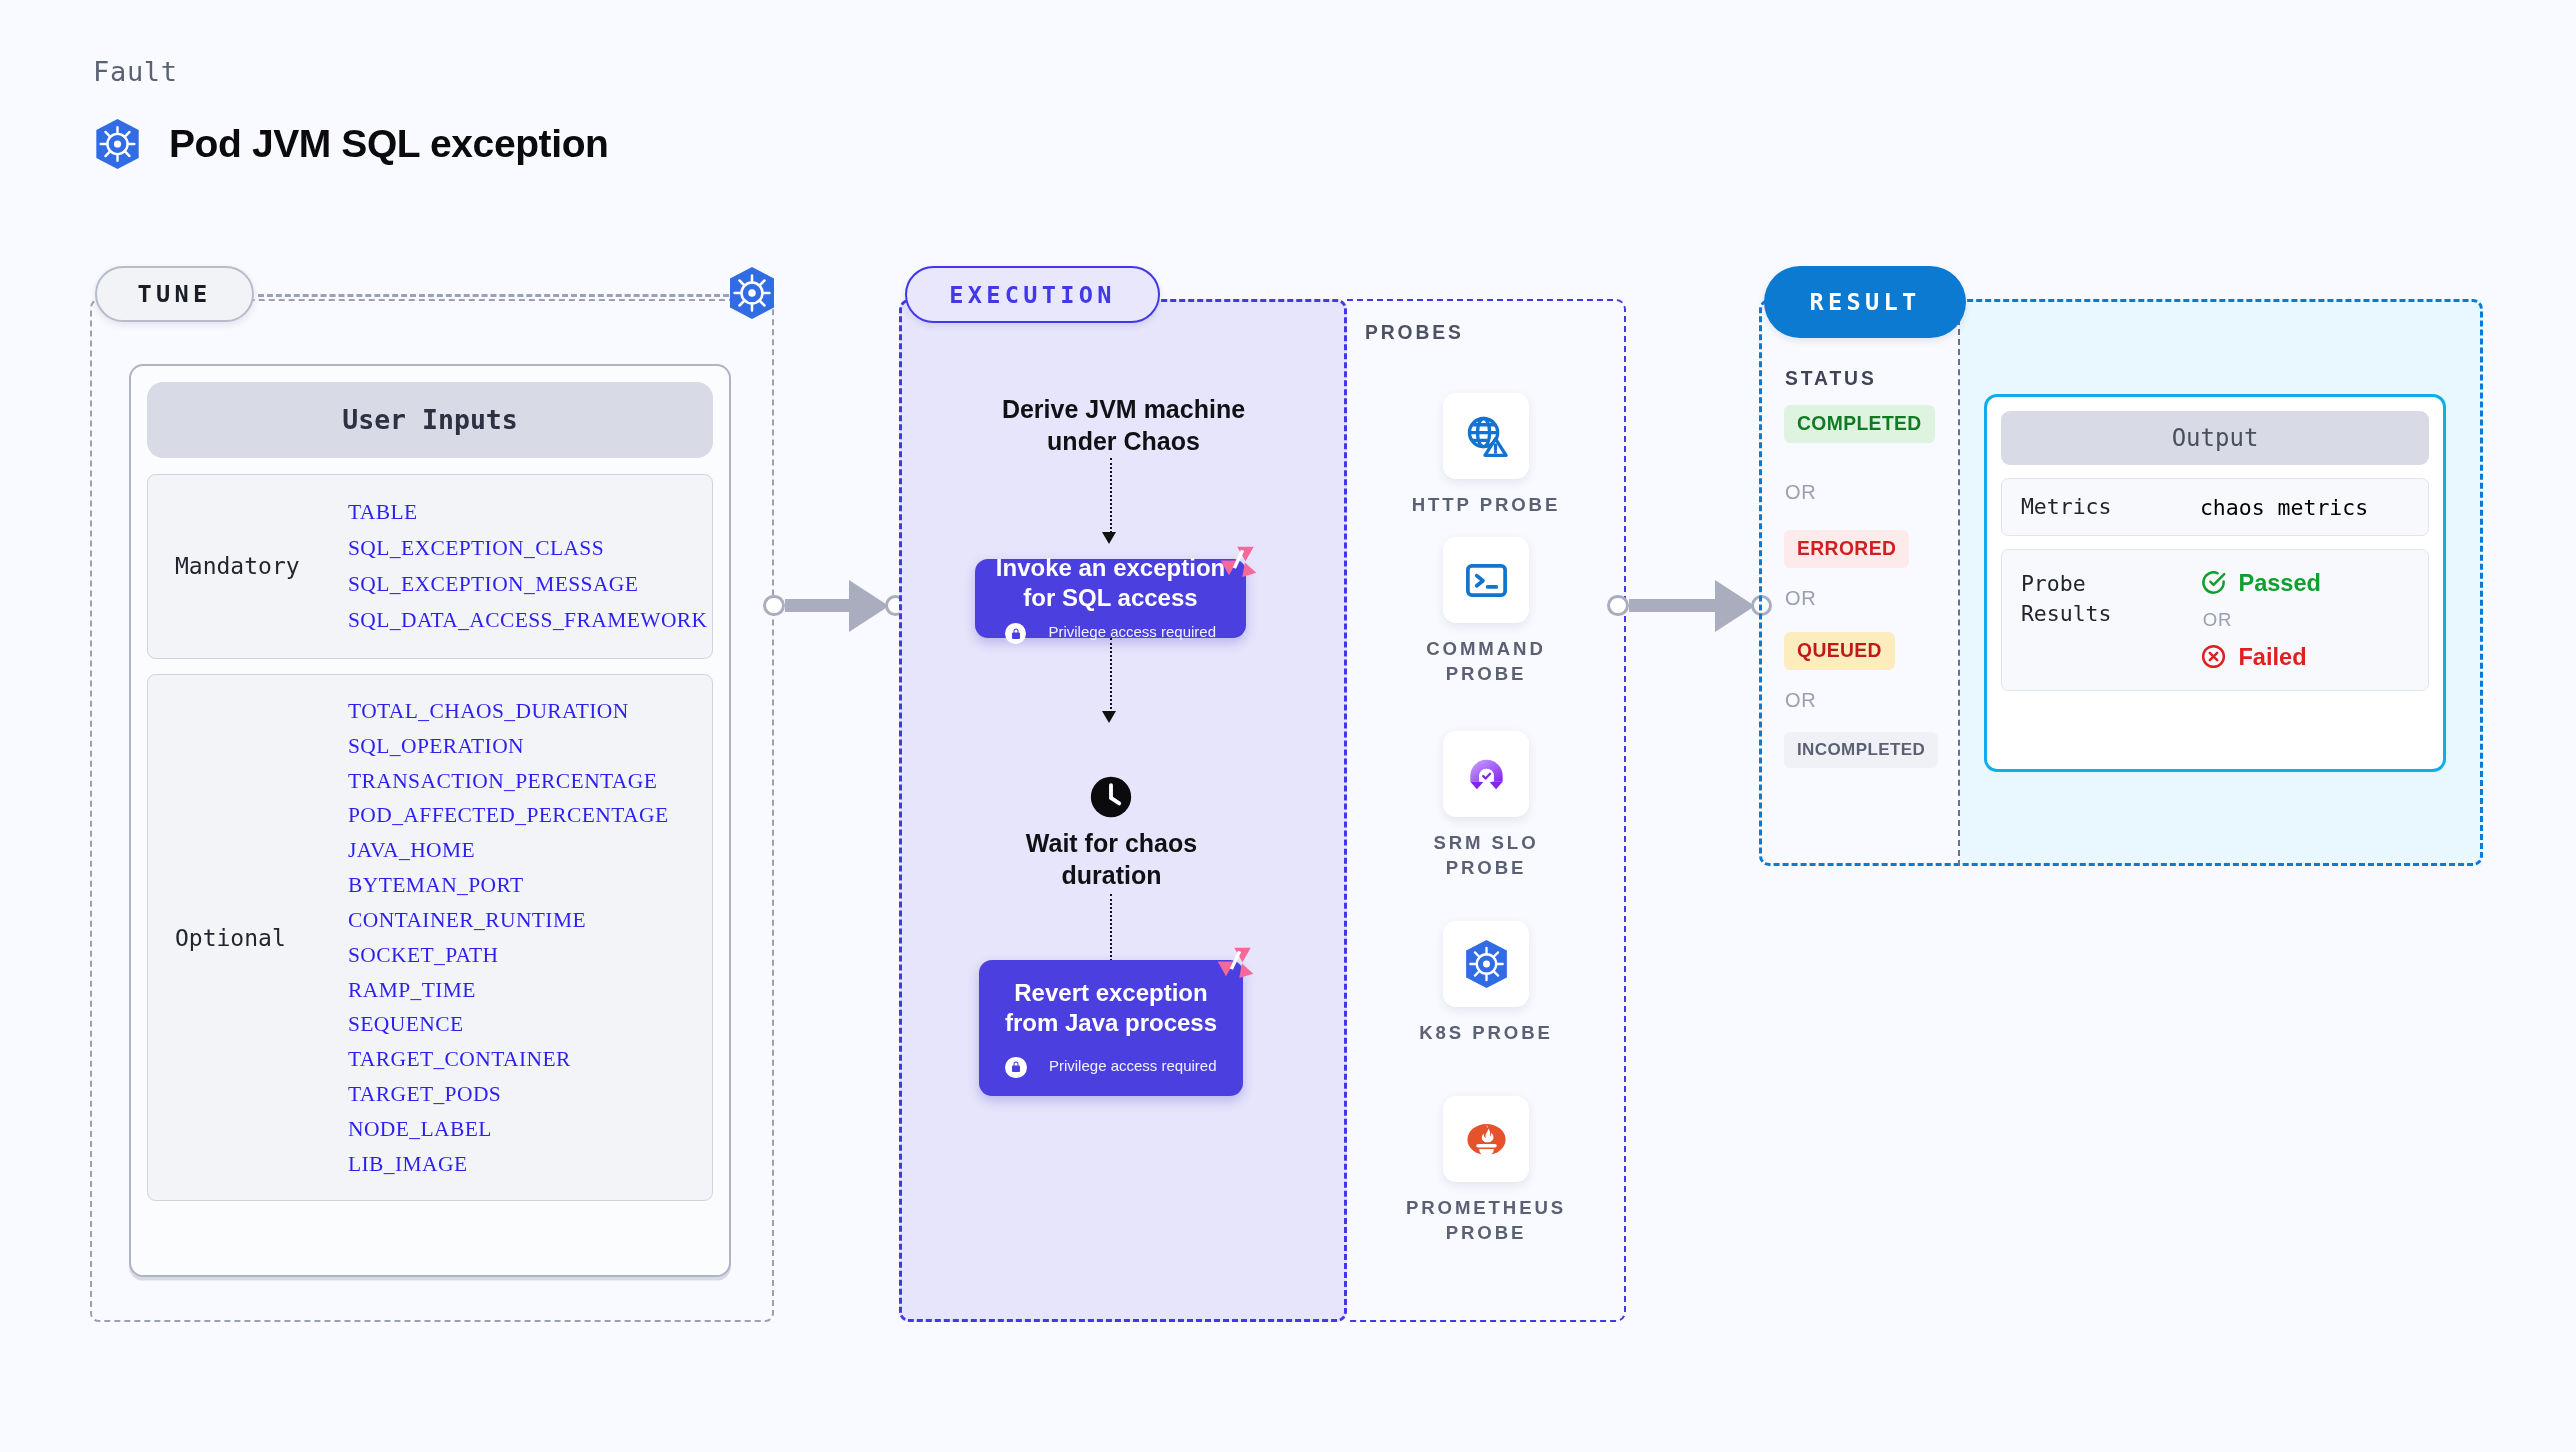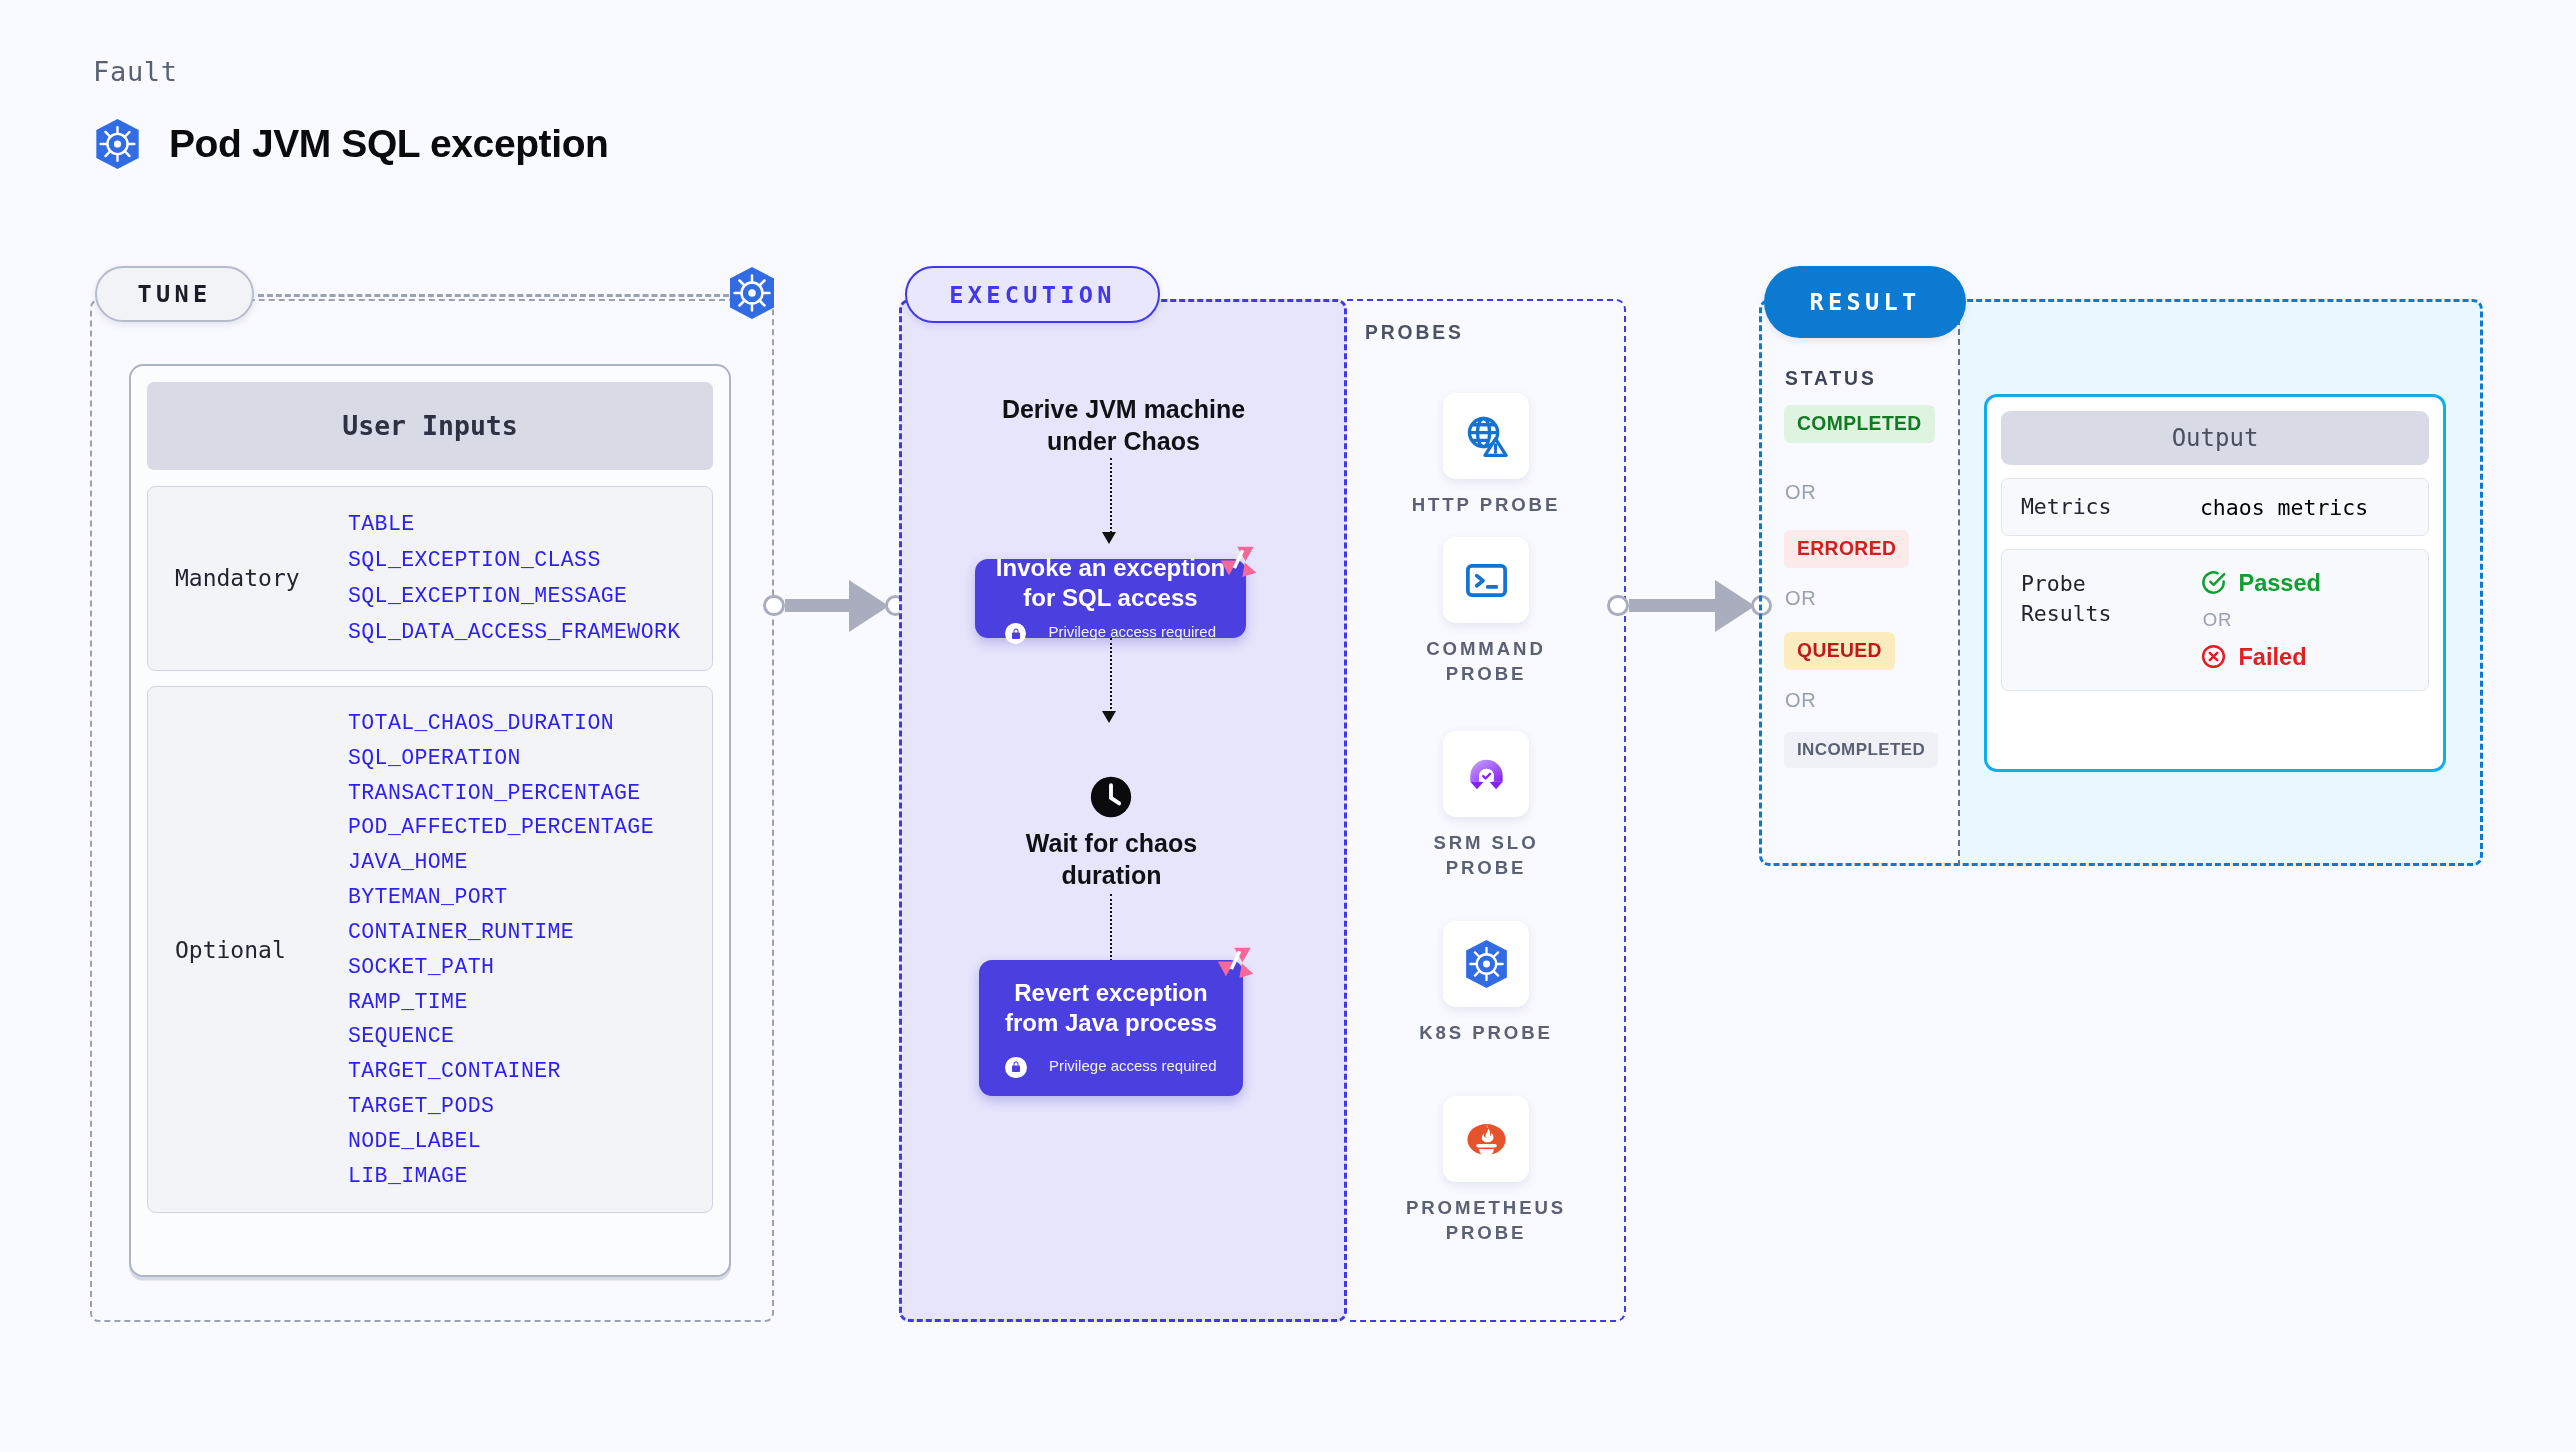--- a/index.html
+++ b/index.html
@@ -48,36 +48,36 @@
   }
   #tune-k8s { position: absolute; left: 726px; top: 266px; width: 52px; height: 54px; }
 
   #user-inputs-card {
     position: absolute; left: 129px; top: 364px; width: 602px; height: 913px;
     background: #fbfcfe; border: 2.1px solid #aeb4c4; border-radius: 14.3px;
     box-shadow: 0 3.6px 0 rgba(150,157,175,.35);
     padding: 15.8px;
   }
   .ui-header {
-    height: 88px; background: #d8dae6; border-radius: 7px;
+    height: 76px; background: #d8dae6; border-radius: 16px;
     display:flex; align-items:center; justify-content:center;
     font-family: "DejaVu Sans Mono", monospace; font-size: 26.5px; color:#2d3142; font-weight:600;
   }
   .param-group {
     margin-top: 15.8px; background: #f3f4f8; border: 1.4px solid #cfd3e0;
     border-radius: 8.6px; display: flex; align-items: center; padding: 18.6px 7.2px;
   }
   .param-group.mandatory { min-height: 185px; }
   .group-label {
     width: 193px; flex: 0 0 193px; text-align: left; padding-left: 20px;
     font-family: "DejaVu Sans Mono", monospace; font-size: 23px; color: #22252e;
   }
   .param-list { display:flex; flex-direction: column; gap: 0px; }
   .param-item {
-    font-family: Liberation Mono, monospace; font-size: 21.5px;
+    font-family: Liberation Serif, serif; font-size: 21.5px;
     color: #2d1ff0; letter-spacing: 0.4px; line-height: 1.62;
   }
   .param-group.mandatory .param-item { line-height: 1.68; }
 
   
   #exec-box {
     left: 899px; top: 299px; width: 448px; height: 1023px;
     border: 3.6px dashed #4338e8; background: #e6e5fb; border-radius: 10px;
   }
   #exec-pill {

